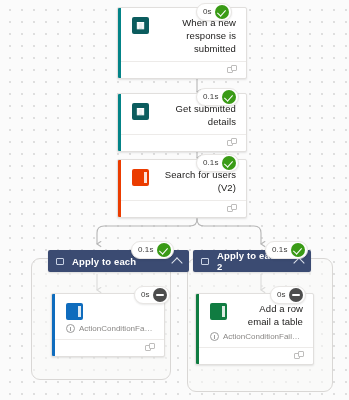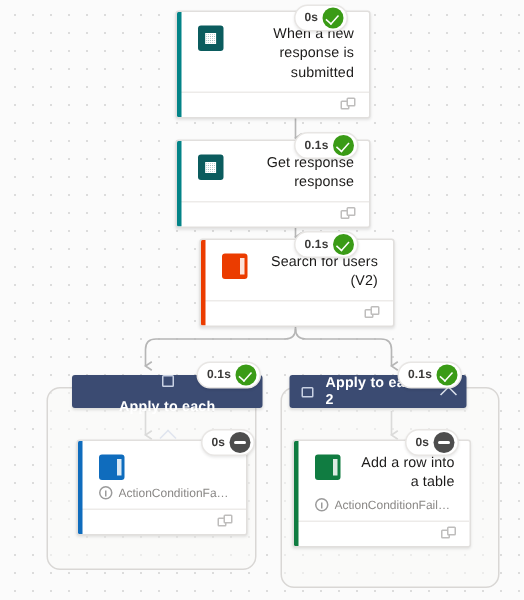--- a/index.html
+++ b/index.html
@@ -119,21 +119,20 @@
     display: flex;
     align-items: center;
     background: #ffffff;
     border: 1px solid #e8e6e4;
     border-radius: 10px;
     height: 18px;
     padding: 0 2px 0 6px;
     gap: 3px;
     box-shadow: 0 1px 2px rgba(0,0,0,0.09);
     z-index: 6;
-    font-weight: bold;
   }
   .badge .dur {
     font-size: 8px;
     color: #3b3a39;
     line-height: 1;
     letter-spacing: 0.1px;
   }
   .st {
     width: 14px; height: 14px;
     border-radius: 50%;
@@ -253,36 +252,36 @@
     <span class="dur">0.1s</span>
     <span class="st ok"></span>
   </div>
 
   <div class="card" style="left:117px; top:93px; width:130px;">
     <div class="accent" style="background:#038387;"></div>
     <div class="card-body">
       <span class="op-icon" style="background:#0b5c5e;">
         <span class="glyph">▦</span>
       </span>
-      <span class="card-title">Get response response</span>
+      <span class="card-title">Get submitted details</span>
     </div>
     <div class="card-footer">
       <span class="copy-icon">
         <i class="b1"></i>
           <i class="b2"></i>
       </span>
     </div>
   </div>
 
   <div class="badge" style="left:196px; top:154px;">
     <span class="dur">0.1s</span>
     <span class="st ok"></span>
   </div>
 
-  <div class="card" style="left:117px; top:159px; width:130px;margin-left:16px;">
+  <div class="card" style="left:117px; top:159px; width:130px;">
     <div class="accent" style="background:#eb3c00;"></div>
     <div class="card-body">
       <span class="op-icon" style="background:#eb3c00;">
         <span class="barcol"></span>
       </span>
       <span class="card-title">Search for users (V2)</span>
     </div>
     <div class="card-footer">
       <span class="copy-icon">
         <i class="b1"></i>
@@ -291,21 +290,21 @@
     </div>
   </div>
 
   <div class="scope" style="left:31px; top:258px; width:140px; height:122px;"></div>
 
   <div class="badge" style="left:131px; top:241px;">
     <span class="dur">0.1s</span>
     <span class="st ok"></span>
   </div>
 
-  <div class="scope-header" style="left:48px; top:250px; width:127px;flex-direction:column;">
+  <div class="scope-header" style="left:48px; top:250px; width:141px;">
     <span class="scope-sq"></span>
     <span class="scope-title">Apply to each</span>
     <span class="chev"></span>
   </div>
 
   <div class="badge" style="left:134px; top:286px;">
     <span class="dur">0s</span>
     <span class="st skip"></span>
   </div>
 
@@ -345,21 +344,21 @@
     <span class="dur">0s</span>
     <span class="st skip"></span>
   </div>
 
   <div class="card" style="left:195px; top:293px; width:119px;">
     <div class="accent" style="background:#107c41;"></div>
     <div class="card-body">
       <span class="op-icon" style="background:#107c41;">
         <span class="barcol"></span>
       </span>
-      <span class="card-title">Add a row into a table</span>
+      <span class="card-title">Add a row email a table</span>
     </div>
     <div class="err-row">
       <span class="err-icon"></span>
       <span class="err-text">ActionConditionFailed. The...</span>
     </div>
     <div class="card-footer">
       <span class="copy-icon">
         <i class="b1"></i>
           <i class="b2"></i>
       </span>

